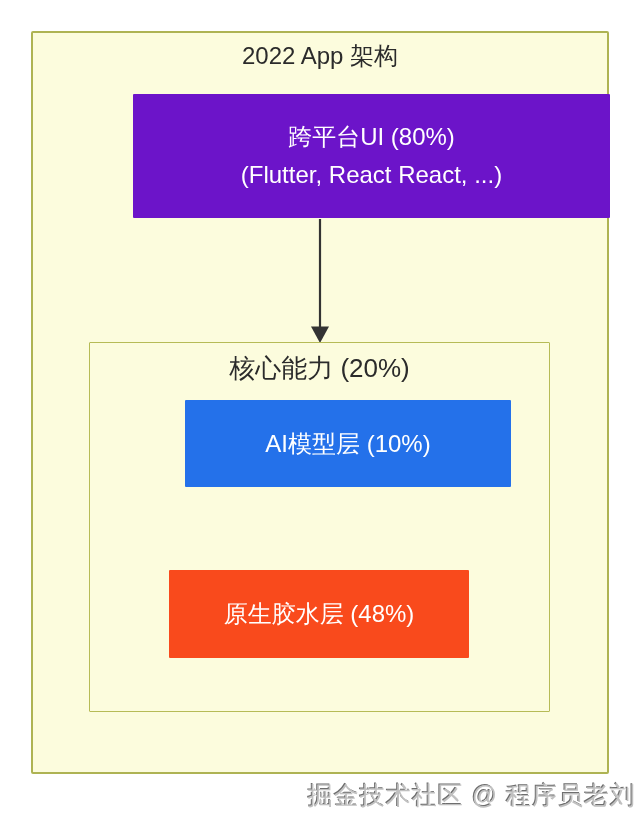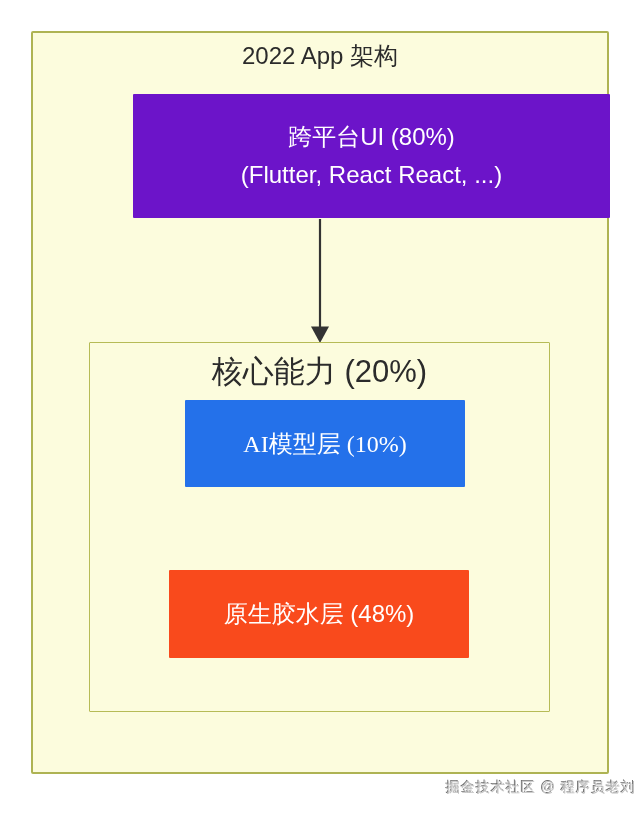--- a/index.html
+++ b/index.html
@@ -34,51 +34,51 @@
     flex-direction: column;
     align-items: center;
     justify-content: center;
     color: #ffffff;
     font-size: 24px;
     text-align: center;
     line-height: 38px;
     border-radius: 1px;
   }
   .node-cross-platform { left: 117px; top: 94px;  width: 477px; height: 124px; margin-left: 16px; }
-  .node-ai-model       { left: 185px; top: 400px; width: 280px; height: 87px; font-family: Liberation Serif, serif;  }
+  .node-ai-model       { left: 185px; top: 400px; width: 326px; height: 87px;  }
   .node-native-glue    { left: 169px; top: 570px; width: 300px; height: 88px;  }
   .group-box {
     position: absolute;
     left: 89px; top: 342px;
     width: 461px; height: 370px;
     box-sizing: border-box;
     border: 1.5px solid #b6bb56;
     border-radius: 1px;
     background: transparent;
   }
   .group-title {
     position: absolute;
     left: 89px; top: 351px;
     width: 461px;
     text-align: center;
-    font-size: 31px;
+    font-size: 26px;
     color: #2b2b2b;
   }
   .edge-layer {
     position: absolute;
     left: 0; top: 0;
     width: 640px; height: 816px;
     pointer-events: none;
   }
   .watermark {
     position: absolute;
     left: 300px; top: 779px;
     width: 336px;
     text-align: right;
-    font-size: 14px;
+    font-size: 25px;
     letter-spacing: 1px;
     color: #c0c0c0;
     text-shadow: 1px 1px 0 #ffffff, -1px -1px 0 #6e6e6e;
     white-space: nowrap;
   }
 </style>
 </head>
 <body>
 
 <div class="canvas">

